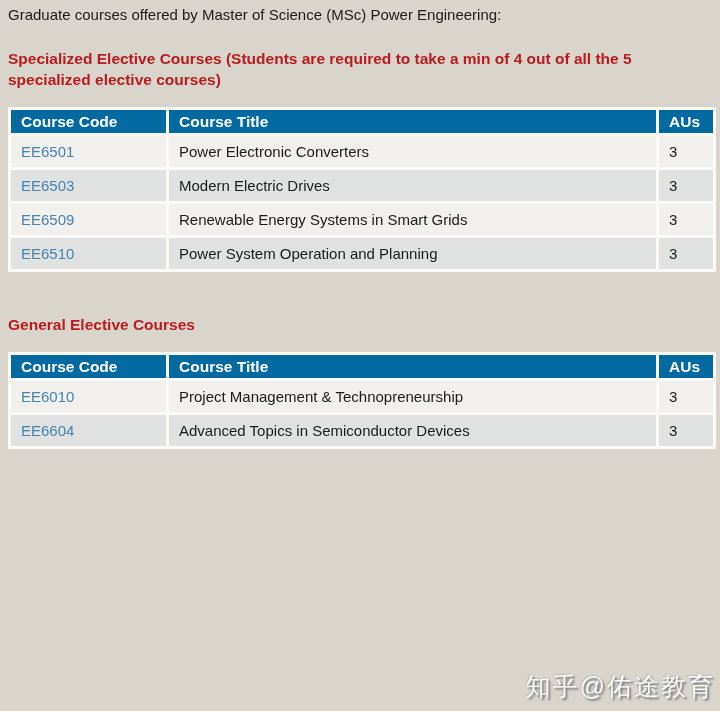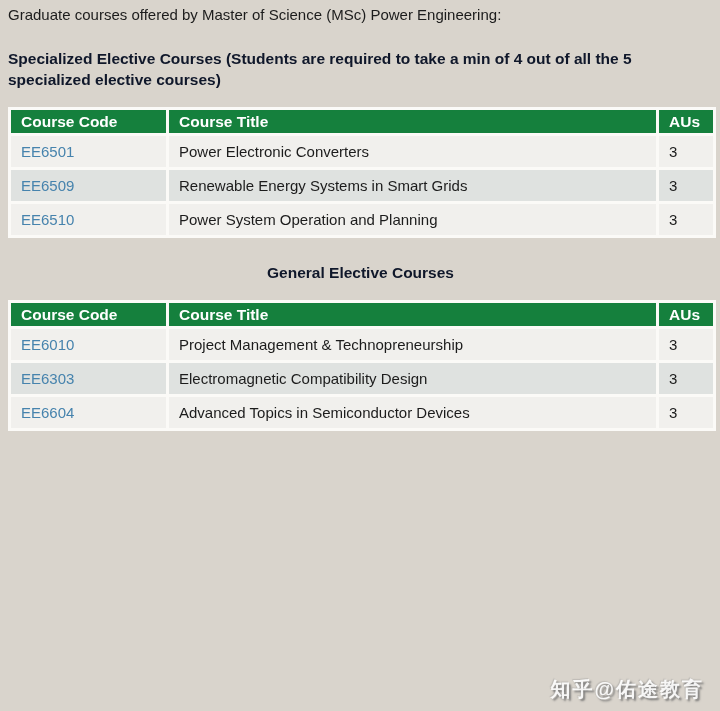--- a/index.html
+++ b/index.html
@@ -16,41 +16,41 @@
   .intro {
     font-size:15px;
     line-height:18px;
     margin:0;
   }
   .section-heading {
     font-size:15.5px;
     font-weight:bold;
     line-height:21px;
     margin:0;
-    color:#0f172a;
+    color:#b91c1c;
   }
   .heading-specialized { margin-top:24px; max-width:690px; }
-  .heading-general { margin-top:24px;text-align:center; }
+  .heading-general { margin-top:42px; }
 
   table.courses {
     border-collapse:collapse;
     table-layout:fixed;
     width:705px;
     margin-top:17px;
   }
   table.courses th, table.courses td {
     border:3px solid #fbfaf7;
     padding:0 6px 0 10px;
     text-align:left;
     vertical-align:middle;
     overflow:hidden;
     white-space:nowrap;
   }
   table.courses th {
-    background:#15803d;
+    background:#0369a1;
     color:#ffffff;
     font-size:15.5px;
     font-weight:bold;
     height:23px;
   }
   table.courses td {
     font-size:15px;
     height:31px;
   }
   col.col-code  { width:158px; }
@@ -62,24 +62,24 @@
 
   a.code-link {
     color:#4683ad;
     text-decoration:none;
     cursor:pointer;
     margin-top:10px;
   }
 
   .watermark {
     position:absolute;
-    right:16px;
+    right:5px;
     bottom:8px;
-    font-size:20px;
-    font-weight:bold;
+    font-size:25px;
+    font-weight:normal;
     letter-spacing:2px;
     color:rgba(255,255,255,0.9);
     text-shadow:2px 2px 2px rgba(110,110,110,0.85), -1px -1px 1px rgba(140,140,140,0.35);
     pointer-events:none;
   }
 </style>
 </head>
 <body>
 
 <div class="page">
@@ -98,20 +98,25 @@
       <tr>
         <th>Course Code</th>
         <th>Course Title</th>
         <th>AUs</th>
       </tr>
     </thead>
     <tbody>
       <tr>
         <td><a class="code-link">EE6501</a></td>
         <td>Power Electronic Converters</td>
+        <td>3</td>
+      </tr>
+      <tr>
+        <td><a class="code-link">EE6503</a></td>
+        <td>Modern Electric Drives</td>
         <td>3</td>
       </tr>
       <tr>
         <td><a class="code-link">EE6509</a></td>
         <td>Renewable Energy Systems in Smart Grids</td>
         <td>3</td>
       </tr>
       <tr>
         <td><a class="code-link">EE6510</a></td>
         <td>Power System Operation and Planning</td>
@@ -135,25 +140,20 @@
         <th>AUs</th>
       </tr>
     </thead>
     <tbody>
       <tr>
         <td><a class="code-link">EE6010</a></td>
         <td>Project Management &amp; Technopreneurship</td>
         <td>3</td>
       </tr>
       <tr>
-        <td><a class="code-link">EE6303</a></td>
-        <td>Electromagnetic Compatibility Design</td>
-        <td>3</td>
-      </tr>
-      <tr>
         <td><a class="code-link">EE6604</a></td>
         <td>Advanced Topics in Semiconductor Devices</td>
         <td>3</td>
       </tr>
     </tbody>
   </table>
 
 </div>
 
 <div class="watermark">知乎@佑途教育</div>

